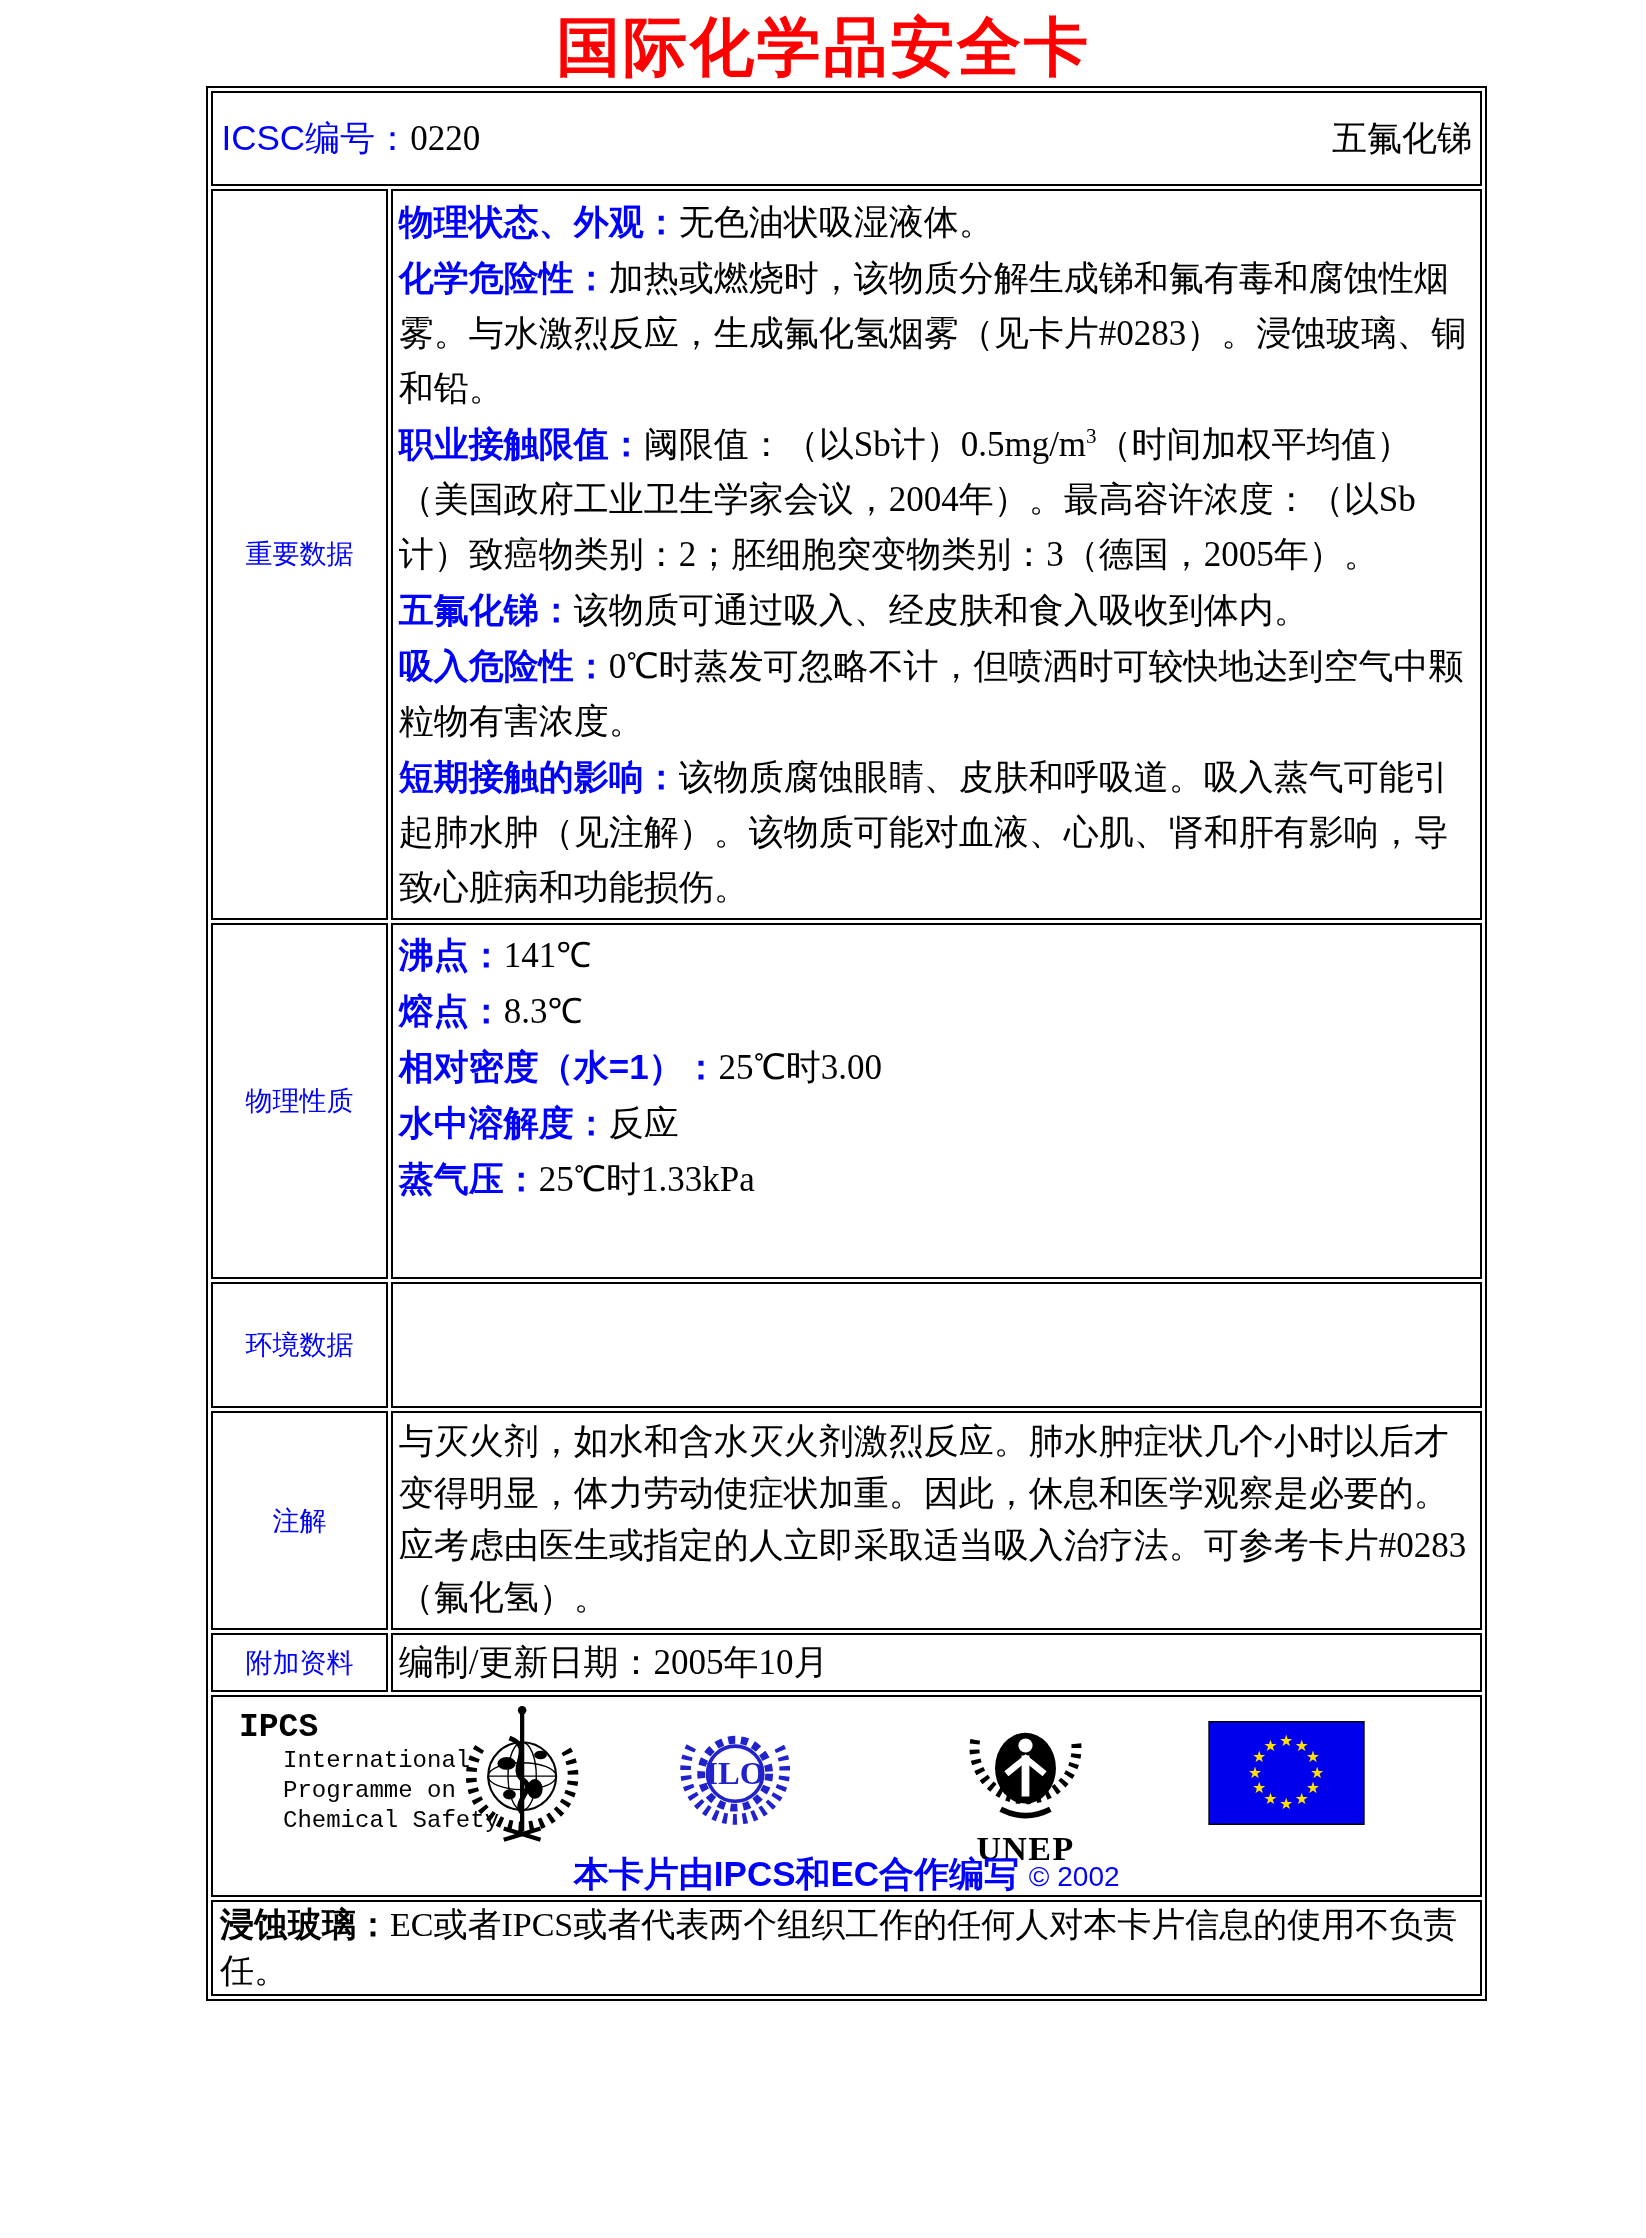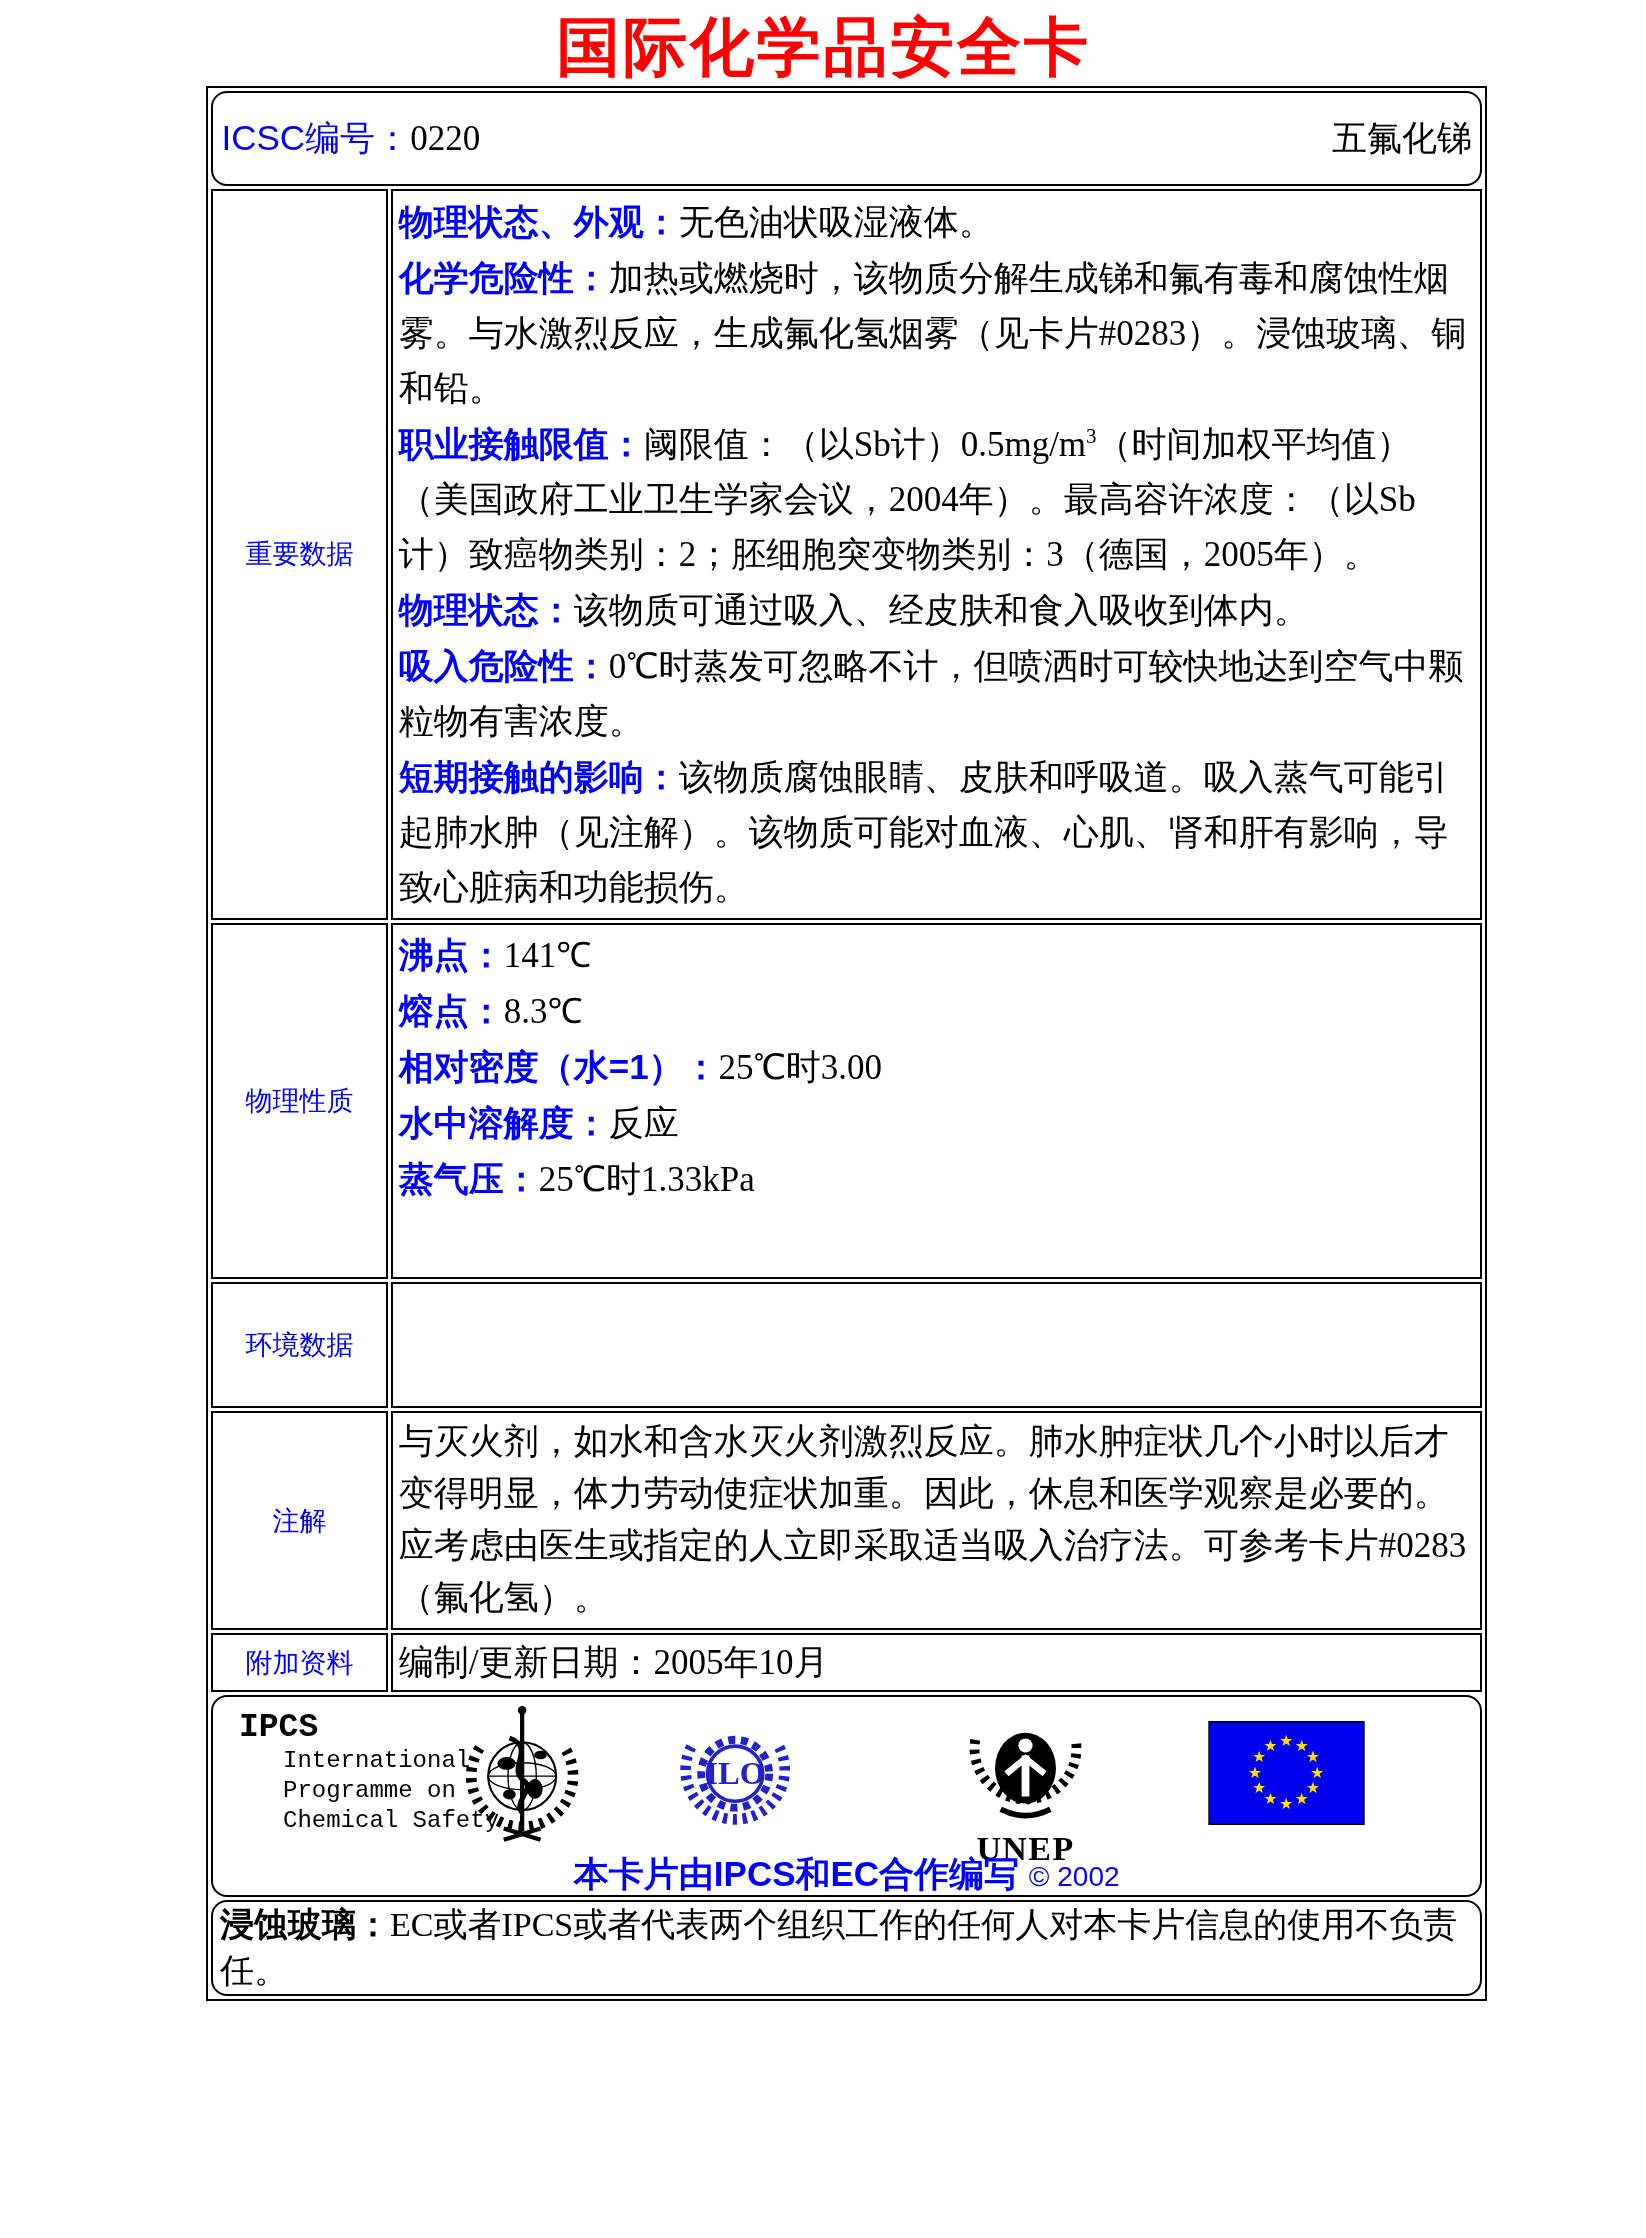--- a/index.html
+++ b/index.html
@@ -16,21 +16,21 @@
     position:absolute;top:86px;left:206px;
     border:2.8px solid #000;border-collapse:separate;border-spacing:3.5px;
     table-layout:fixed;
   }
   td{border:2.1px solid #000;padding:0;background:#fff;}
   td.lbl{
     width:173px;text-align:center;vertical-align:middle;
     color:#0000ff;font-family:"Liberation Sans", sans-serif;font-size:27px;
   }
   td.cnt{width:1076px;vertical-align:top;padding:2.8px 5.7px;font-size:35px;line-height:55px;}
-  td.span2{vertical-align:middle;border-radius:16px;}
+  td.span2{vertical-align:middle;}
   .icsc-row td{height:91px;font-size:35px;}
   .icsc-flex{display:flex;justify-content:space-between;align-items:center;padding:0 8.5px;}
   .icsc-label{color:#0000ff;font-family:"Liberation Sans", sans-serif;}
   .icsc-number{color:#000;}
   .chem-name{color:#000;}
   .blue-label{color:#0000ff;font-weight:bold;font-family:"Liberation Sans", sans-serif;}
   .body-text{color:#000;}
   sup{font-size:60%;line-height:0;}
   .h-important td{height:714px;margin-top:36px;}
   .h-phys td{height:347px;}
@@ -77,21 +77,21 @@
       </div>
     </td>
   </tr>
 
   <tr class="h-important">
     <td class="lbl">重要数据</td>
     <td class="cnt">
           <div class="para"><span class="blue-label">物理状态、外观：</span><span class="body-text">无色油状吸湿液体。</span></div>
           <div class="para"><span class="blue-label">化学危险性：</span><span class="body-text">加热或燃烧时，该物质分解生成锑和氟有毒和腐蚀性烟雾。与水激烈反应，生成氟化氢烟雾（见卡片#0283）。浸蚀玻璃、铜和铅。</span></div>
           <div class="para"><span class="blue-label">职业接触限值：</span><span class="body-text">阈限值：（以Sb计）0.5mg/m</span><sup>3</sup><span class="body-text">（时间加权平均值）（美国政府工业卫生学家会议，2004年）。最高容许浓度：（以Sb计）致癌物类别：2；胚细胞突变物类别：3（德国，2005年）。</span></div>
-          <div class="para"><span class="blue-label">物理状态：</span><span class="body-text">该物质可通过吸入、经皮肤和食入吸收到体内。</span></div>
+          <div class="para"><span class="blue-label">五氟化锑：</span><span class="body-text">该物质可通过吸入、经皮肤和食入吸收到体内。</span></div>
           <div class="para"><span class="blue-label">吸入危险性：</span><span class="body-text">0℃时蒸发可忽略不计，但喷洒时可较快地达到空气中颗粒物有害浓度。</span></div>
           <div class="para"><span class="blue-label">短期接触的影响：</span><span class="body-text">该物质腐蚀眼睛、皮肤和呼吸道。吸入蒸气可能引起肺水肿（见注解）。该物质可能对血液、心肌、肾和肝有影响，导致心脏病和功能损伤。</span></div>
         </td>
   </tr>
 
   <tr class="h-phys">
     <td class="lbl">物理性质</td>
     <td class="cnt">
           <div class="para"><span class="blue-label">沸点：</span><span class="body-text">141℃</span></div>
           <div class="para"><span class="blue-label">熔点：</span><span class="body-text">8.3℃</span></div>

